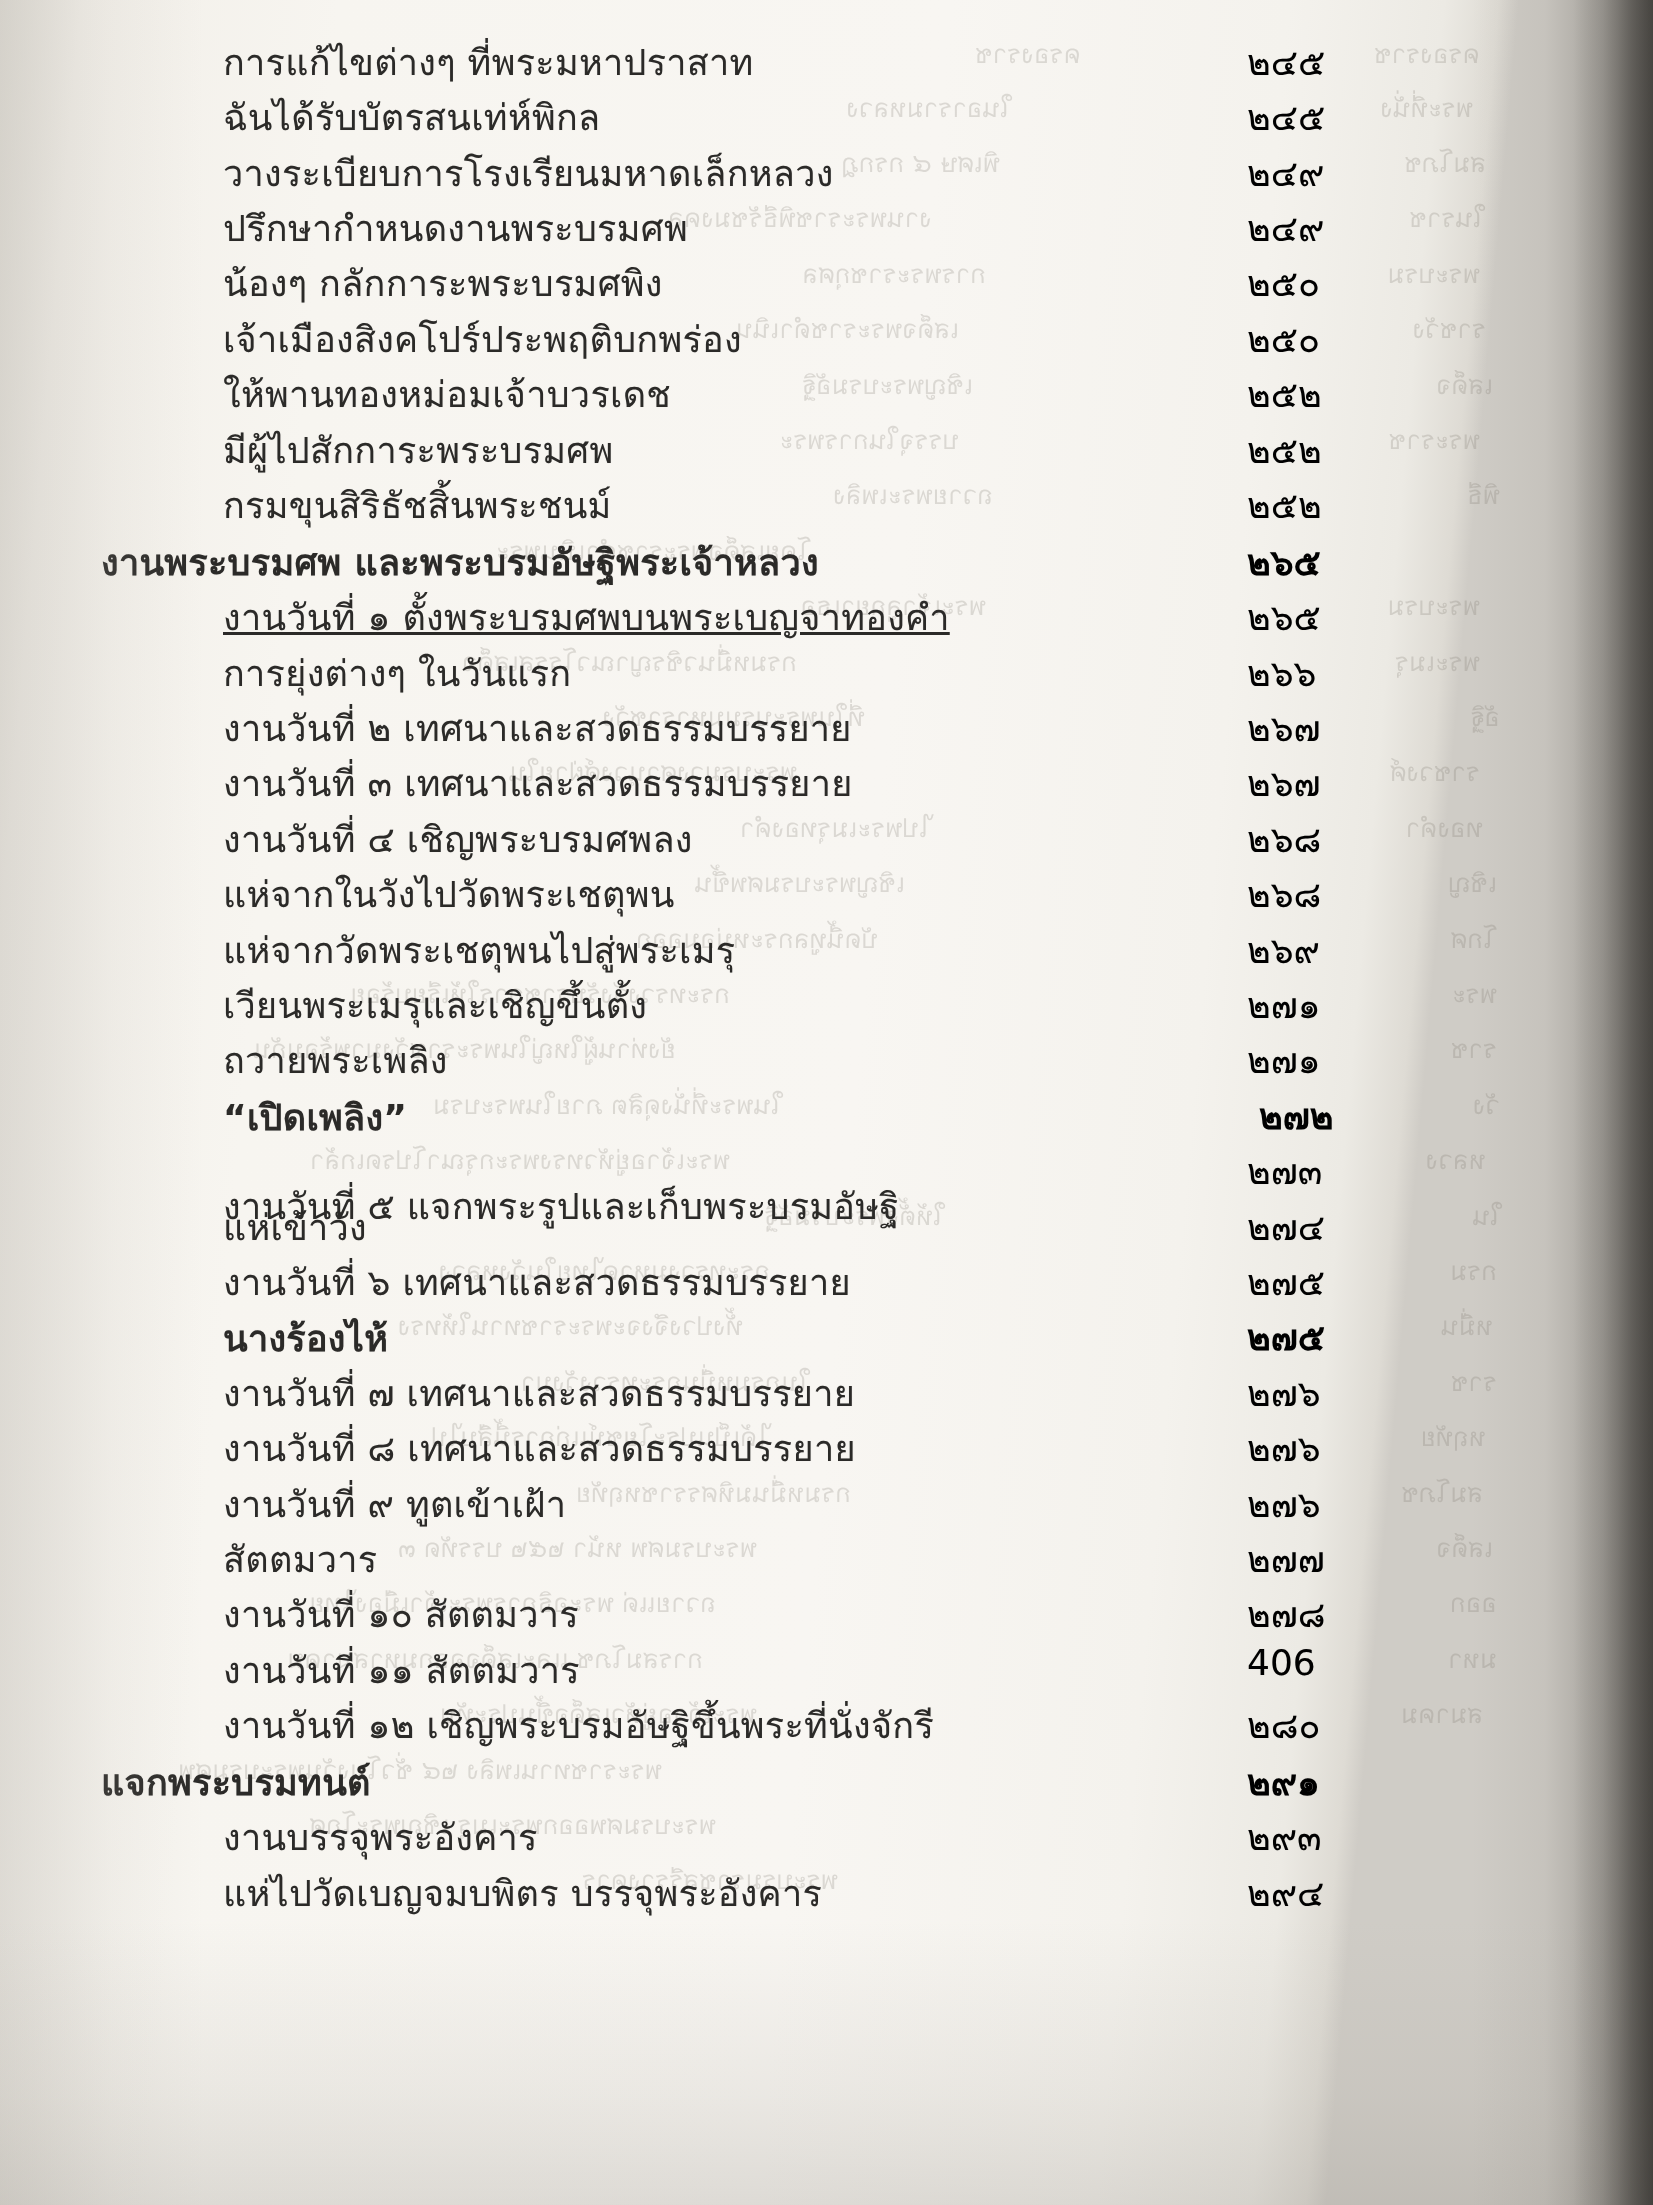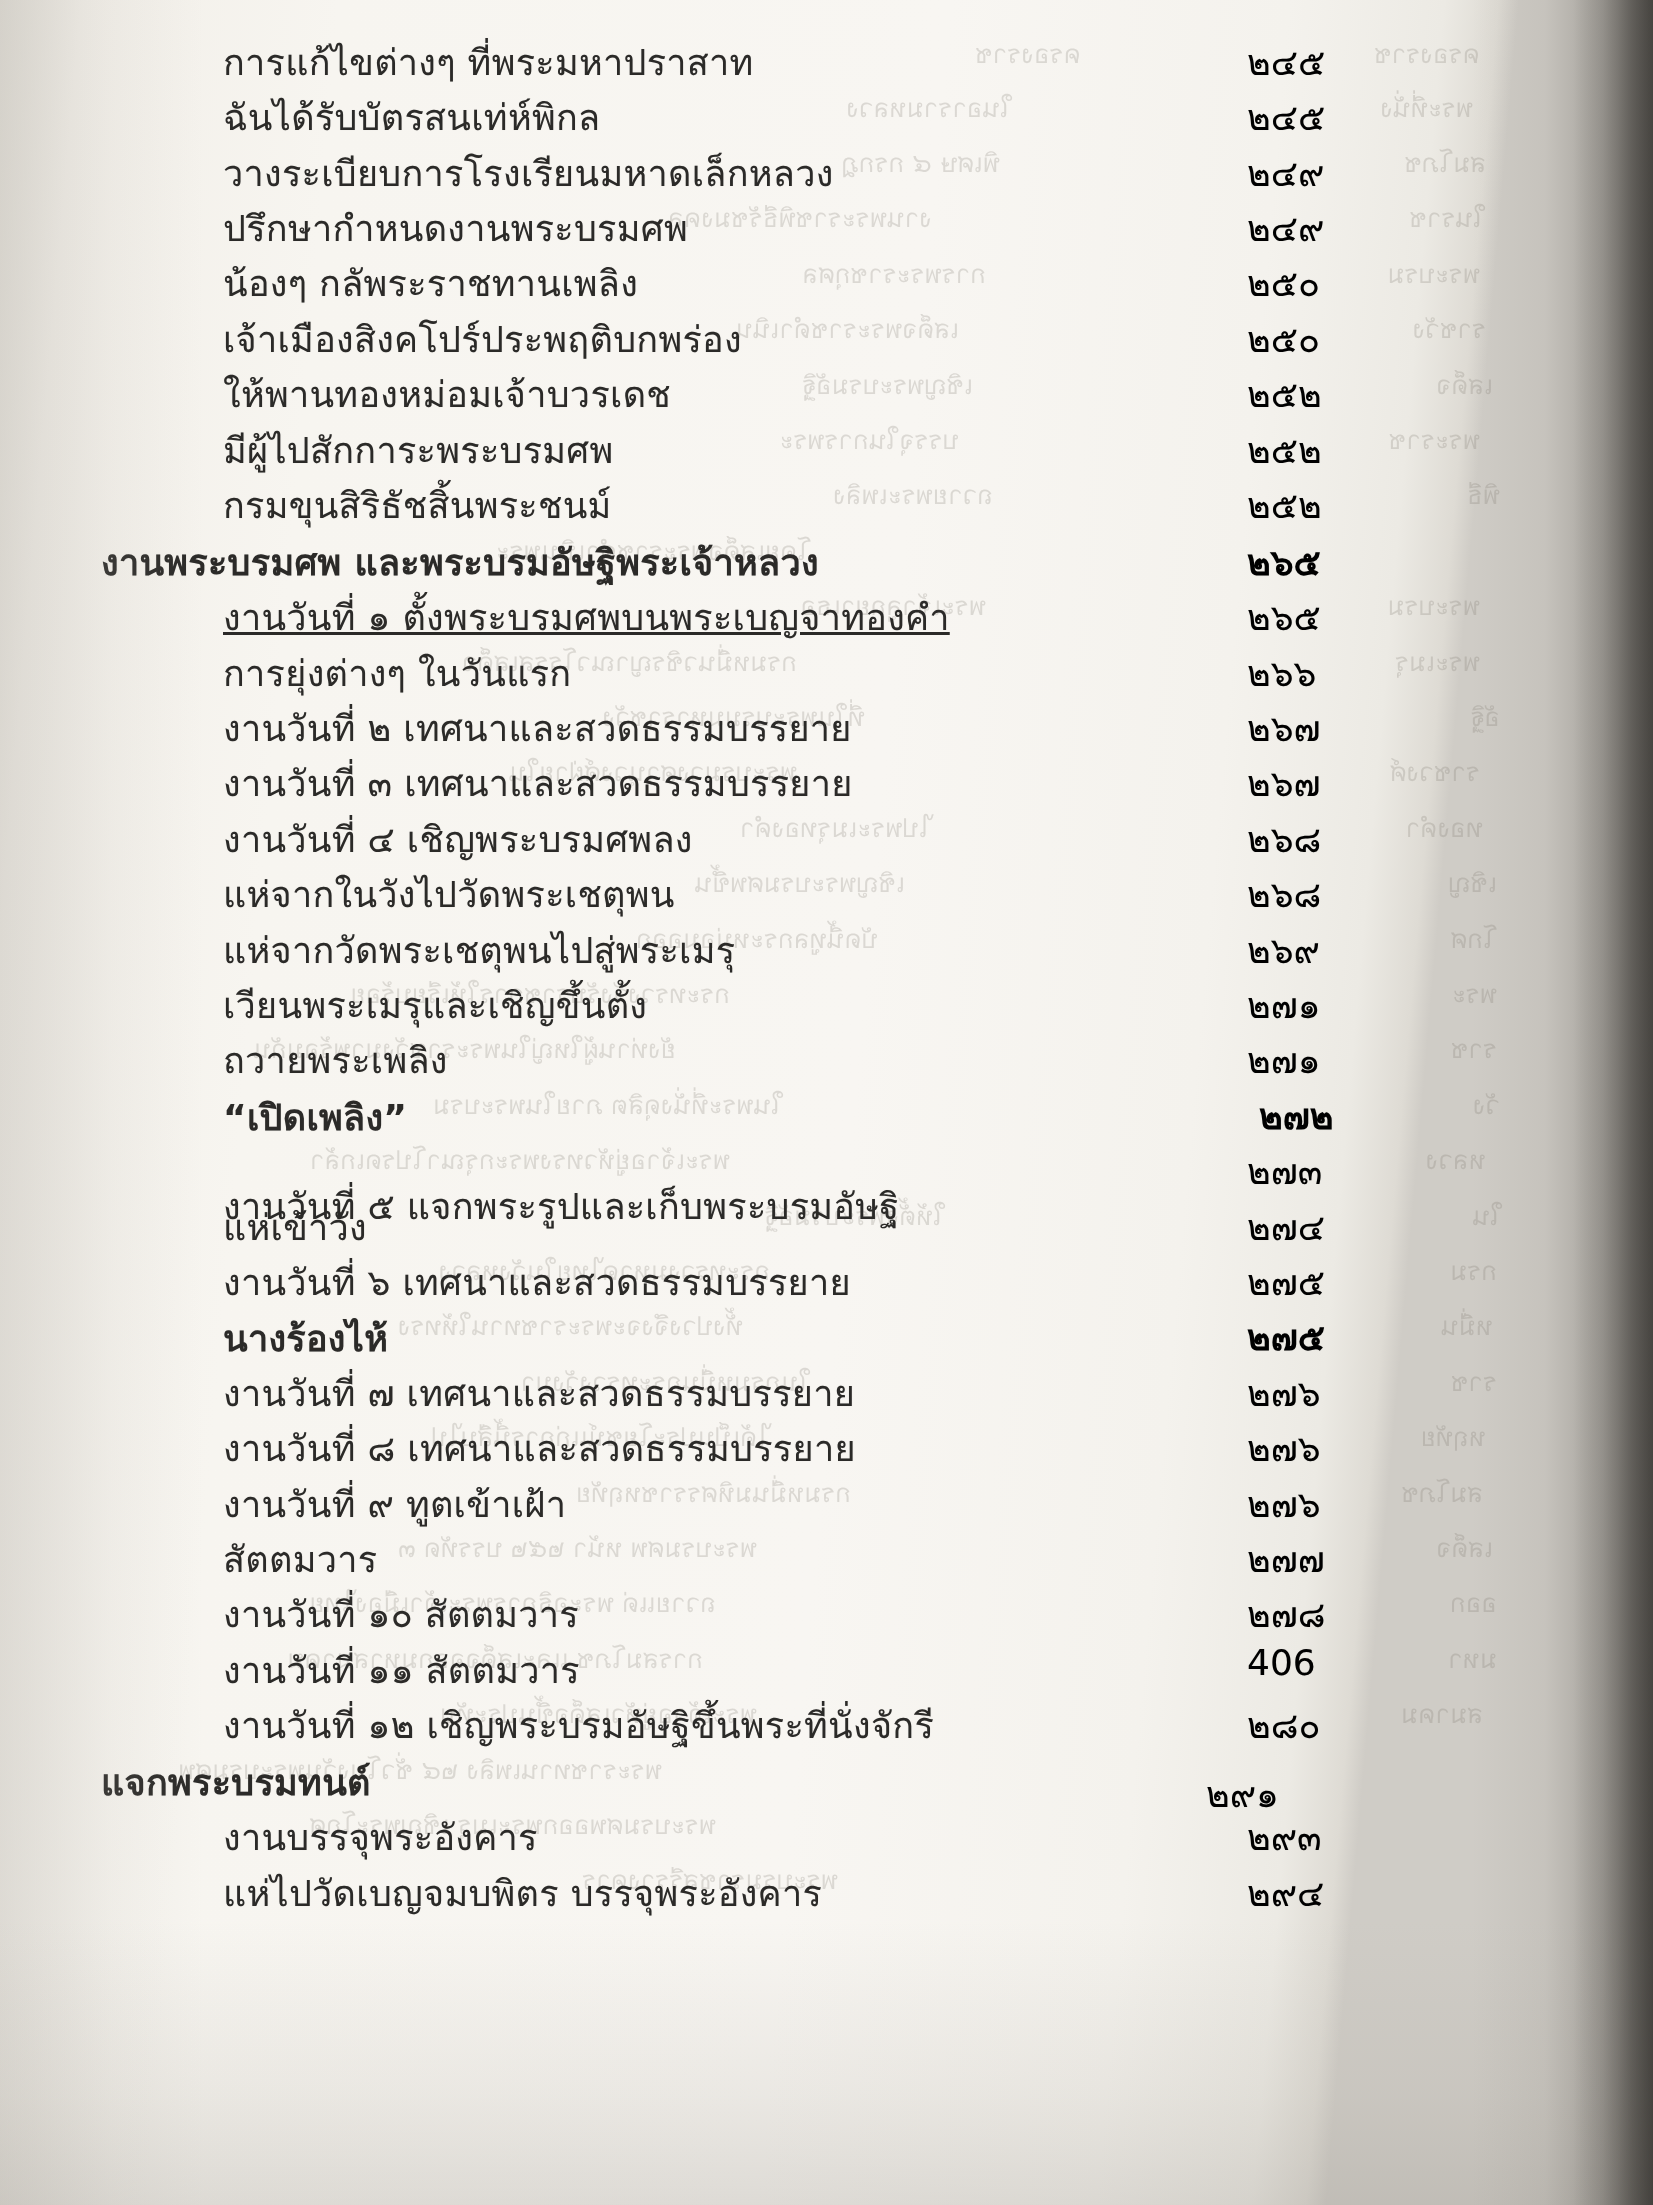--- a/index.html
+++ b/index.html
@@ -181,21 +181,21 @@
       <span class="toc-page" style="top: 145px; left: 1247px;">๒๔๙</span>
       <div class="toc-row" style="top: 145px; left: 223px;">
         <span class="toc-title">วางระเบียบการโรงเรียนมหาดเล็กหลวง</span>
       </div>
       <span class="toc-page" style="top: 200px; left: 1247px;">๒๔๙</span>
       <div class="toc-row" style="top: 200px; left: 223px;">
         <span class="toc-title">ปรึกษากำหนดงานพระบรมศพ</span>
       </div>
       <span class="toc-page" style="top: 255px; left: 1247px;">๒๕๐</span>
       <div class="toc-row" style="top: 255px; left: 223px;">
-        <span class="toc-title">น้องๆ กลัพระราชทานเพลิง</span>
+        <span class="toc-title">น้องๆ กลักการะพระบรมศพิง</span>
       </div>
       <span class="toc-page" style="top: 311px; left: 1247px;">๒๕๐</span>
       <div class="toc-row" style="top: 311px; left: 223px;">
         <span class="toc-title">เจ้าเมืองสิงคโปร์ประพฤติบกพร่อง</span>
       </div>
       <span class="toc-page" style="top: 366px; left: 1247px;">๒๕๒</span>
       <div class="toc-row" style="top: 366px; left: 223px;">
         <span class="toc-title">ให้พานทองหม่อมเจ้าบวรเดช</span>
       </div>
       <span class="toc-page" style="top: 422px; left: 1247px;">๒๕๒</span>
@@ -287,21 +287,21 @@
         <span class="toc-title">งานวันที่ ๑๐ สัตตมวาร</span>
       </div>
       <span class="toc-page" style="top: 1642px; left: 1247px;">406</span>
       <div class="toc-row" style="top: 1642px; left: 223px;">
         <span class="toc-title">งานวันที่ ๑๑ สัตตมวาร</span>
       </div>
       <span class="toc-page" style="top: 1697px; left: 1247px;">๒๘๐</span>
       <div class="toc-row" style="top: 1697px; left: 223px;">
         <span class="toc-title">งานวันที่ ๑๒ เชิญพระบรมอัษฐิขึ้นพระที่นั่งจักรี</span>
       </div>
-      <span class="toc-page" style="top: 1754px; left: 1206px; font-weight: normal; margin-top: 12px;">๒๙๑</span>
+      <span class="toc-page" style="top: 1754px; left: 1247px; font-weight: bold;">๒๙๑</span>
       <div class="toc-row level-head bold" style="top: 1754px; left: 101px;">
         <span class="toc-title">แจกพระบรมทนต์</span>
       </div>
       <span class="toc-page" style="top: 1809px; left: 1247px;">๒๙๓</span>
       <div class="toc-row" style="top: 1809px; left: 223px;">
         <span class="toc-title">งานบรรจุพระอังคาร</span>
       </div>
       <span class="toc-page" style="top: 1865px; left: 1247px;">๒๙๔</span>
       <div class="toc-row" style="top: 1865px; left: 223px;">
         <span class="toc-title">แห่ไปวัดเบญจมบพิตร บรรจุพระอังคาร</span>

